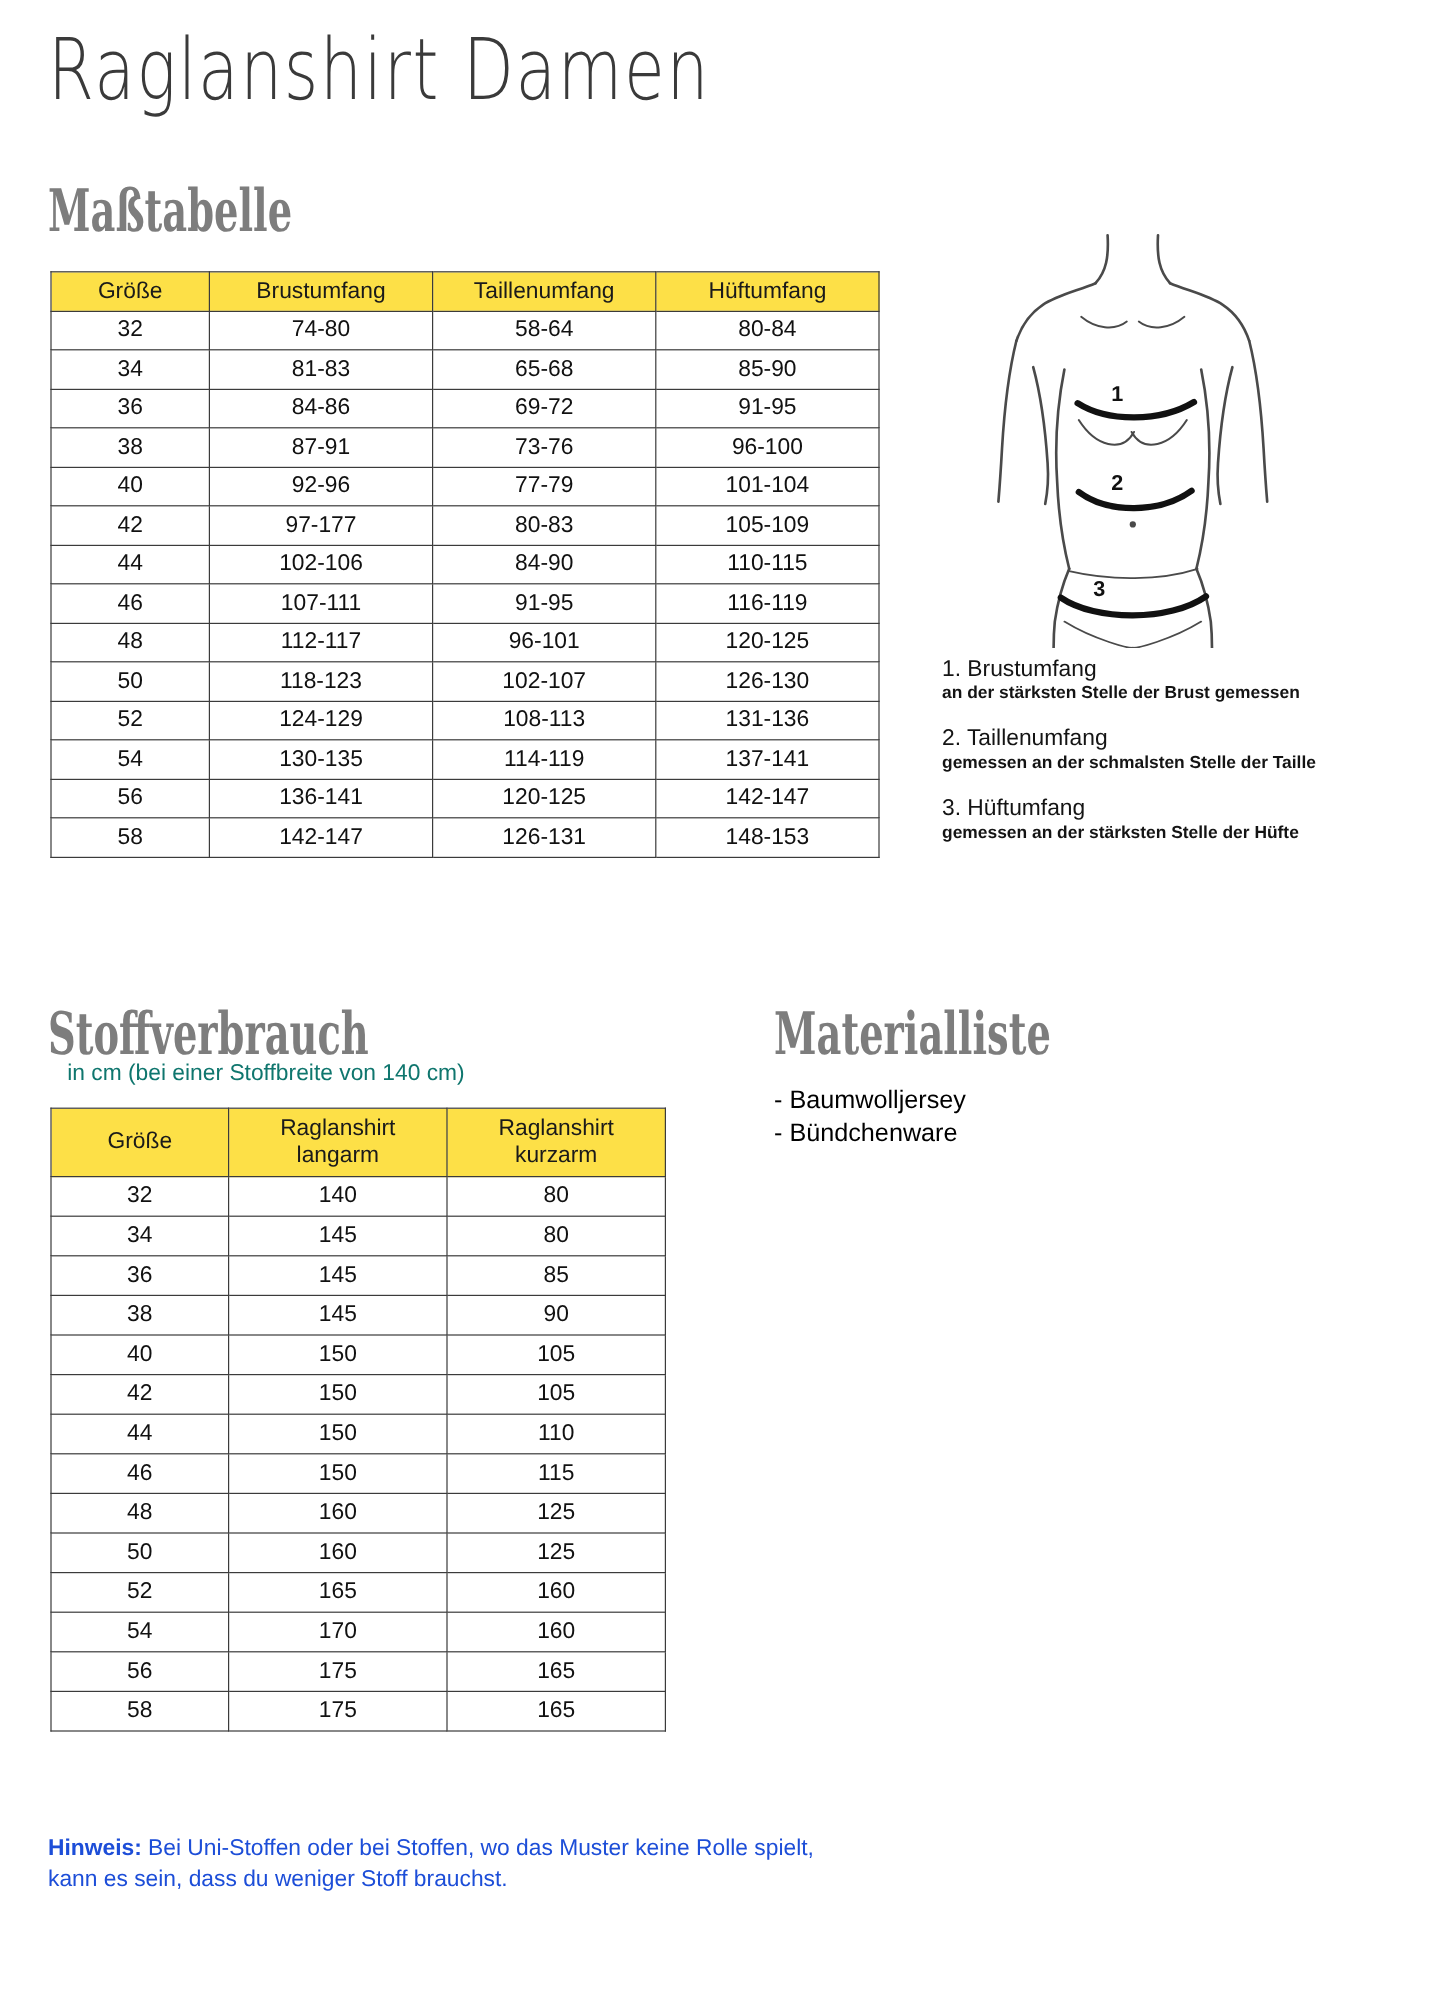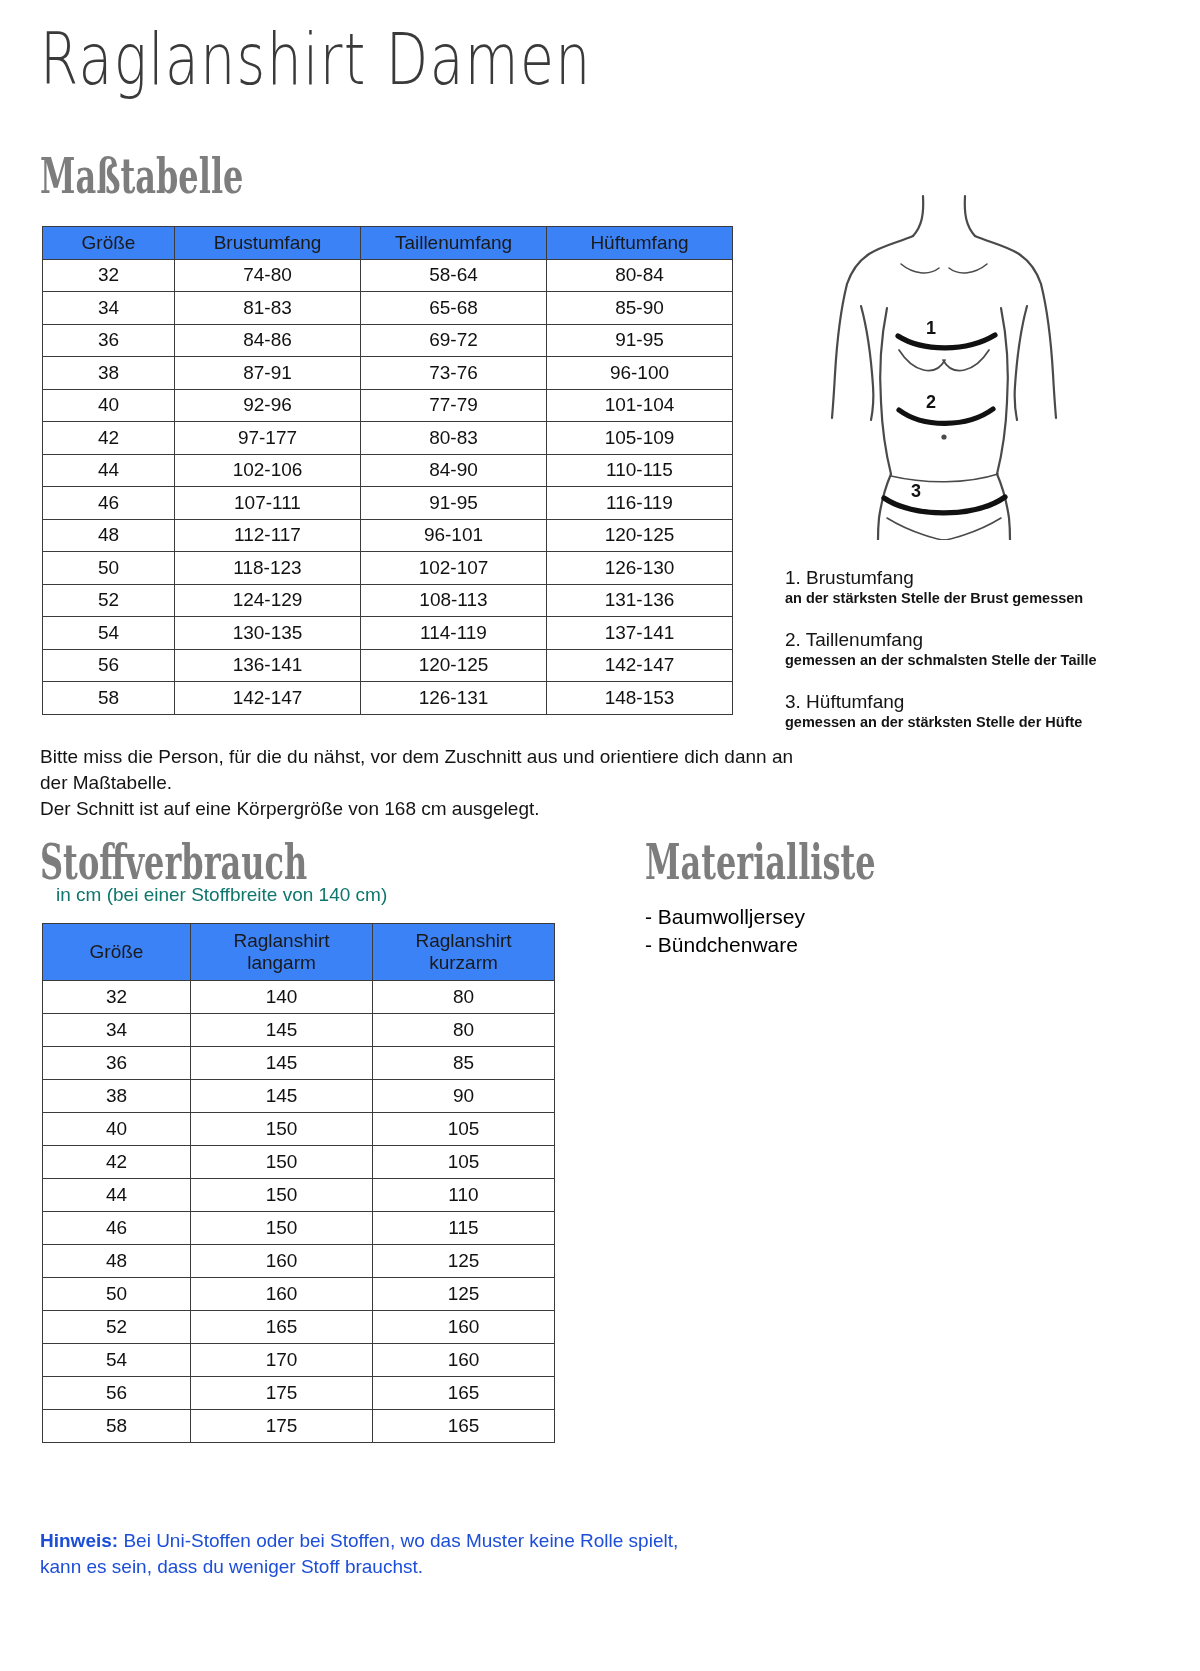--- a/index.html
+++ b/index.html
@@ -76,21 +76,21 @@
   table.data-table th,
   table.data-table td {
     border: 1.6px solid #3b3b3b;
     text-align: center;
     font-weight: normal;
     padding: 0;
     height: 32px;
     line-height: 1.15;
   }
   table.data-table thead th {
-    background: #3b82f6;
+    background: #fde047;
     color: #1a1a1a;
   }
 
   #table-masstabelle {
     position: absolute;
     left: 42px;
     top: 226px;
     width: 690px;
   }
   #table-masstabelle col.c-size   { width: 132px; }
@@ -165,21 +165,20 @@
     position: absolute;
     left: 785px;
     top: 546px;
     width: 340px;
   }
   .legend-item { margin-bottom: 16px; }
   .legend-title {
     font-size: 19px;
     line-height: 23px;
     color: #141414;
-    margin-top: 20px;
   }
   .legend-desc {
     font-size: 14.5px;
     font-weight: bold;
     line-height: 19px;
     color: #141414;
     white-space: nowrap;
   }
 </style>
 </head>
@@ -351,24 +350,20 @@
     <div class="legend-item">
       <div class="legend-title">2. Taillenumfang</div>
       <div class="legend-desc">gemessen an der schmalsten Stelle der Taille</div>
     </div>
     <div class="legend-item">
       <div class="legend-title">3. Hüftumfang</div>
       <div class="legend-desc">gemessen an der stärksten Stelle der Hüfte</div>
     </div>
   </div>
 
-  <div id="intro-note" class="body-text">
-    <div>Bitte miss die Person, für die du nähst, vor dem Zuschnitt aus und orientiere dich dann an der Maßtabelle.</div>
-    <div>Der Schnitt ist auf eine Körpergröße von 168 cm ausgelegt.</div>
-  </div>
 
   <div id="heading-stoffverbrauch" class="section-heading">Stoffverbrauch</div>
   <div id="subcaption-stoffbreite">in cm (bei einer Stoffbreite von 140 cm)</div>
 
   <div id="heading-materialliste" class="section-heading">Materialliste</div>
   <div id="material-list">
     <div>- Baumwolljersey</div>
     <div>- Bündchenware</div>
   </div>
 

